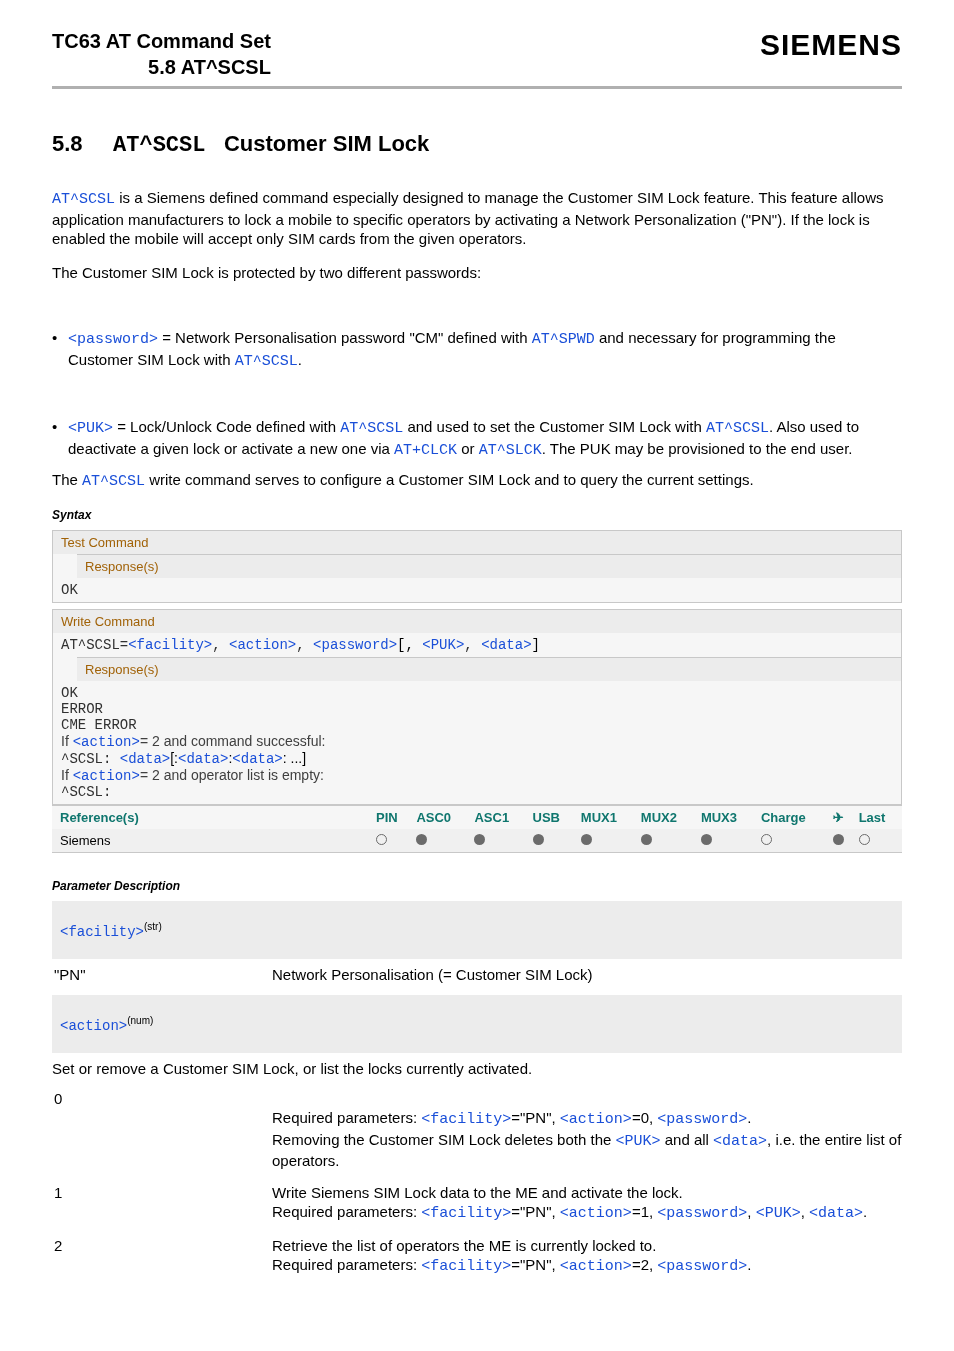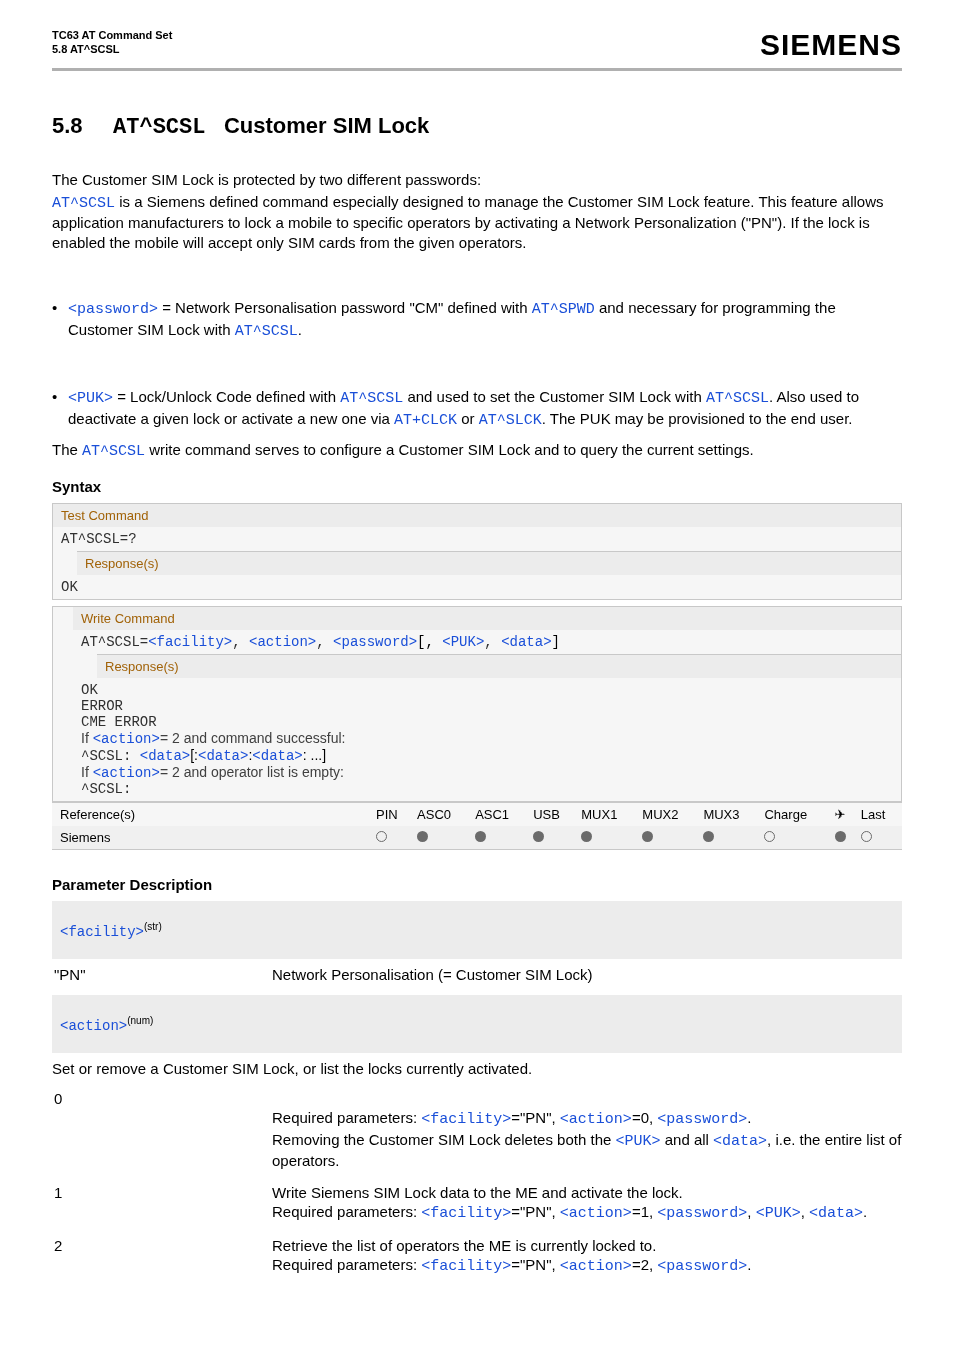--- a/index.html
+++ b/index.html
@@ -1,41 +1,41 @@
 <!DOCTYPE html>
 <html><head>
 <meta charset="utf-8">
 <style>
   * { box-sizing: border-box; margin: 0; padding: 0; }
   html, body { width: 954px; background: #fff; font-family: Arial, Helvetica, sans-serif; color: #000; }
   .page { padding: 28px 52px 40px 52px; }
   .header { display: flex; justify-content: space-between; align-items: flex-start; margin-bottom: 6px; }
-  .header-left { font-size: 11px; font-weight: bold; line-height: 1.3; }
+  .header-left { font-size: 20px; font-weight: bold; line-height: 1.3; text-align: right; }
   .brand { font-size: 30px; font-weight: 900; letter-spacing: 1px; font-family: Arial, sans-serif; }
   .hr-thick { border: none; border-top: 3px solid #b0b0b0; margin: 6px 0 42px 0; }
   .section-num { font-size: 22px; font-weight: bold; display: inline-block; margin-right: 26px; }
   .section-cmd { font-size: 22px; font-weight: bold; font-family: "Courier New", monospace; margin-right: 14px; }
   .section-title { font-size: 22px; font-weight: bold; }
   .section-row { margin-bottom: 30px; }
   .body-text { font-size: 15px; line-height: 1.3; margin-bottom: 14px; }
   .mono { font-family: "Courier New", monospace; }
   .link { color: #1a4fd8; }
   ul.bullets { list-style: none; padding-left: 0; margin-bottom: 10px; }
   ul.bullets > li { font-size: 15px; line-height: 1.3; padding-left: 16px; position: relative; margin-bottom: 2px; margin-top: 46px; }
   ul.bullets > li::before { content: "•"; position: absolute; left: 0; }
-  .subhead { font-size: 15px; font-weight: bold; margin: 16px 0 8px 0; }
+  .subhead { font-size: 12px; font-weight: bold; font-style: italic; margin: 16px 0 8px 0; }
   .syntax-box { border: 1px solid #c8c8c8; background: #f6f6f6; font-size: 14px; }
   .syntax-label { background: #ececec; color: #a16207; padding: 4px 8px; font-size: 13px; }
   .syntax-content { padding: 4px 8px; color: #404040; }
   .syntax-content .mono-row { font-family: "Courier New", monospace; color: #303030; }
   .syntax-sep { border-top: 1px solid #c8c8c8; margin-left: 24px; }
   .ref-table { width: 100%; border-collapse: collapse; font-size: 13px; margin-top: 0; }
   .ref-table th, .ref-table td { padding: 4px 4px; text-align: left; }
   .ref-table th:first-child, .ref-table td:first-child { text-align: left; padding-left: 8px; width: 320px; }
-  .ref-table thead th { color: #000000; font-weight: normal; background: #f6f6f6; }
+  .ref-table thead th { color: #0f766e; font-weight: bold; background: #f6f6f6; }
   .ref-table tbody td { background: #f0f0f0; }
   .ref-table { border-top: 1px solid #c8c8c8; border-bottom: 1px solid #c8c8c8; }
   .dot-filled { width: 11px; height: 11px; border-radius: 50%; background: #6b6b6b; display: inline-block; }
   .dot-open { width: 11px; height: 11px; border-radius: 50%; border: 1.5px solid #6b6b6b; display: inline-block; }
   .param-header { background: #ececec; padding: 20px 8px; font-size: 14px; margin-top: 4px; }
   .param-header sup { font-size: 10px; }
   .param-row { display: flex; font-size: 15px; line-height: 1.3; padding: 6px 0; }
   .param-key { width: 220px; flex: 0 0 220px; padding-left: 2px; }
   .param-val { flex: 1; text-align: left; }
   .footer { position: relative; margin-top: 150px; }
@@ -57,53 +57,50 @@
     <div class="brand">SIEMENS</div>
   </div>
   <hr class="hr-thick">
 
   <div class="section-row">
     <span class="section-num">5.8</span>
     <span class="section-cmd">AT^SCSL</span>
     <span class="section-title">Customer SIM Lock</span>
   </div>
 
-  <p class="body-text" style="margin-bottom:2px;">The Customer SIM Lock is protected by two different passwords:</p>
-
   <p class="body-text">
     <span class="mono link">AT^SCSL</span><span> is a Siemens defined command especially designed to manage the Customer SIM Lock feature. This feature allows application manufacturers to lock a mobile to specific operators by activating a Network Personalization ("PN"). If the lock is enabled the mobile will accept only SIM cards from the given operators.</span>
   </p>
+
+  <p class="body-text" style="margin-bottom:2px;">The Customer SIM Lock is protected by two different passwords:</p>
 
   <ul class="bullets">
     <li>
       <span class="mono link">&lt;password&gt;</span><span> = Network Personalisation password "CM" defined with </span><span class="mono link">AT^SPWD</span><span> and necessary for programming the Customer SIM Lock with </span><span class="mono link">AT^SCSL</span><span>.</span>
     </li>
     <li>
       <span class="mono link">&lt;PUK&gt;</span><span> = Lock/Unlock Code defined with </span><span class="mono link">AT^SCSL</span><span> and used to set the Customer SIM Lock with </span><span class="mono link">AT^SCSL</span><span>. Also used to deactivate a given lock or activate a new one via </span><span class="mono link">AT+CLCK</span><span> or </span><span class="mono link">AT^SLCK</span><span>. The PUK may be provisioned to the end user.</span>
     </li>
   </ul>
 
   <p class="body-text">
     <span>The </span><span class="mono link">AT^SCSL</span><span> write command serves to configure a Customer SIM Lock and to query the current settings.</span>
   </p>
 
   <div class="subhead">Syntax</div>
 
   <div class="syntax-box">
     <div class="syntax-label">Test Command</div>
-    <div class="syntax-content">
-        <div class="mono-row">AT^SCSL=?</div>
-      </div>
     <div class="syntax-label syntax-sep">Response(s)</div>
     <div class="syntax-content">
         <div class="mono-row">OK</div>
       </div>
   </div>
 
-  <div class="syntax-box" style="margin-top:6px;padding-left:20px;">
+  <div class="syntax-box" style="margin-top:6px;">
     <div class="syntax-label">Write Command</div>
     <div class="syntax-content">
       <div class="mono-row">
         <span>AT^SCSL=</span><span class="link">&lt;facility&gt;</span><span>, </span><span class="link">&lt;action&gt;</span><span>, </span><span class="link">&lt;password&gt;</span><span style="color:#000;">[, </span><span class="link">&lt;PUK&gt;</span><span>, </span><span class="link">&lt;data&gt;</span><span style="color:#000;">]</span>
       </div>
     </div>
     <div class="syntax-label syntax-sep">Response(s)</div>
     <div class="syntax-content">
       <div class="mono-row">OK</div>
       <div class="mono-row">ERROR</div>

